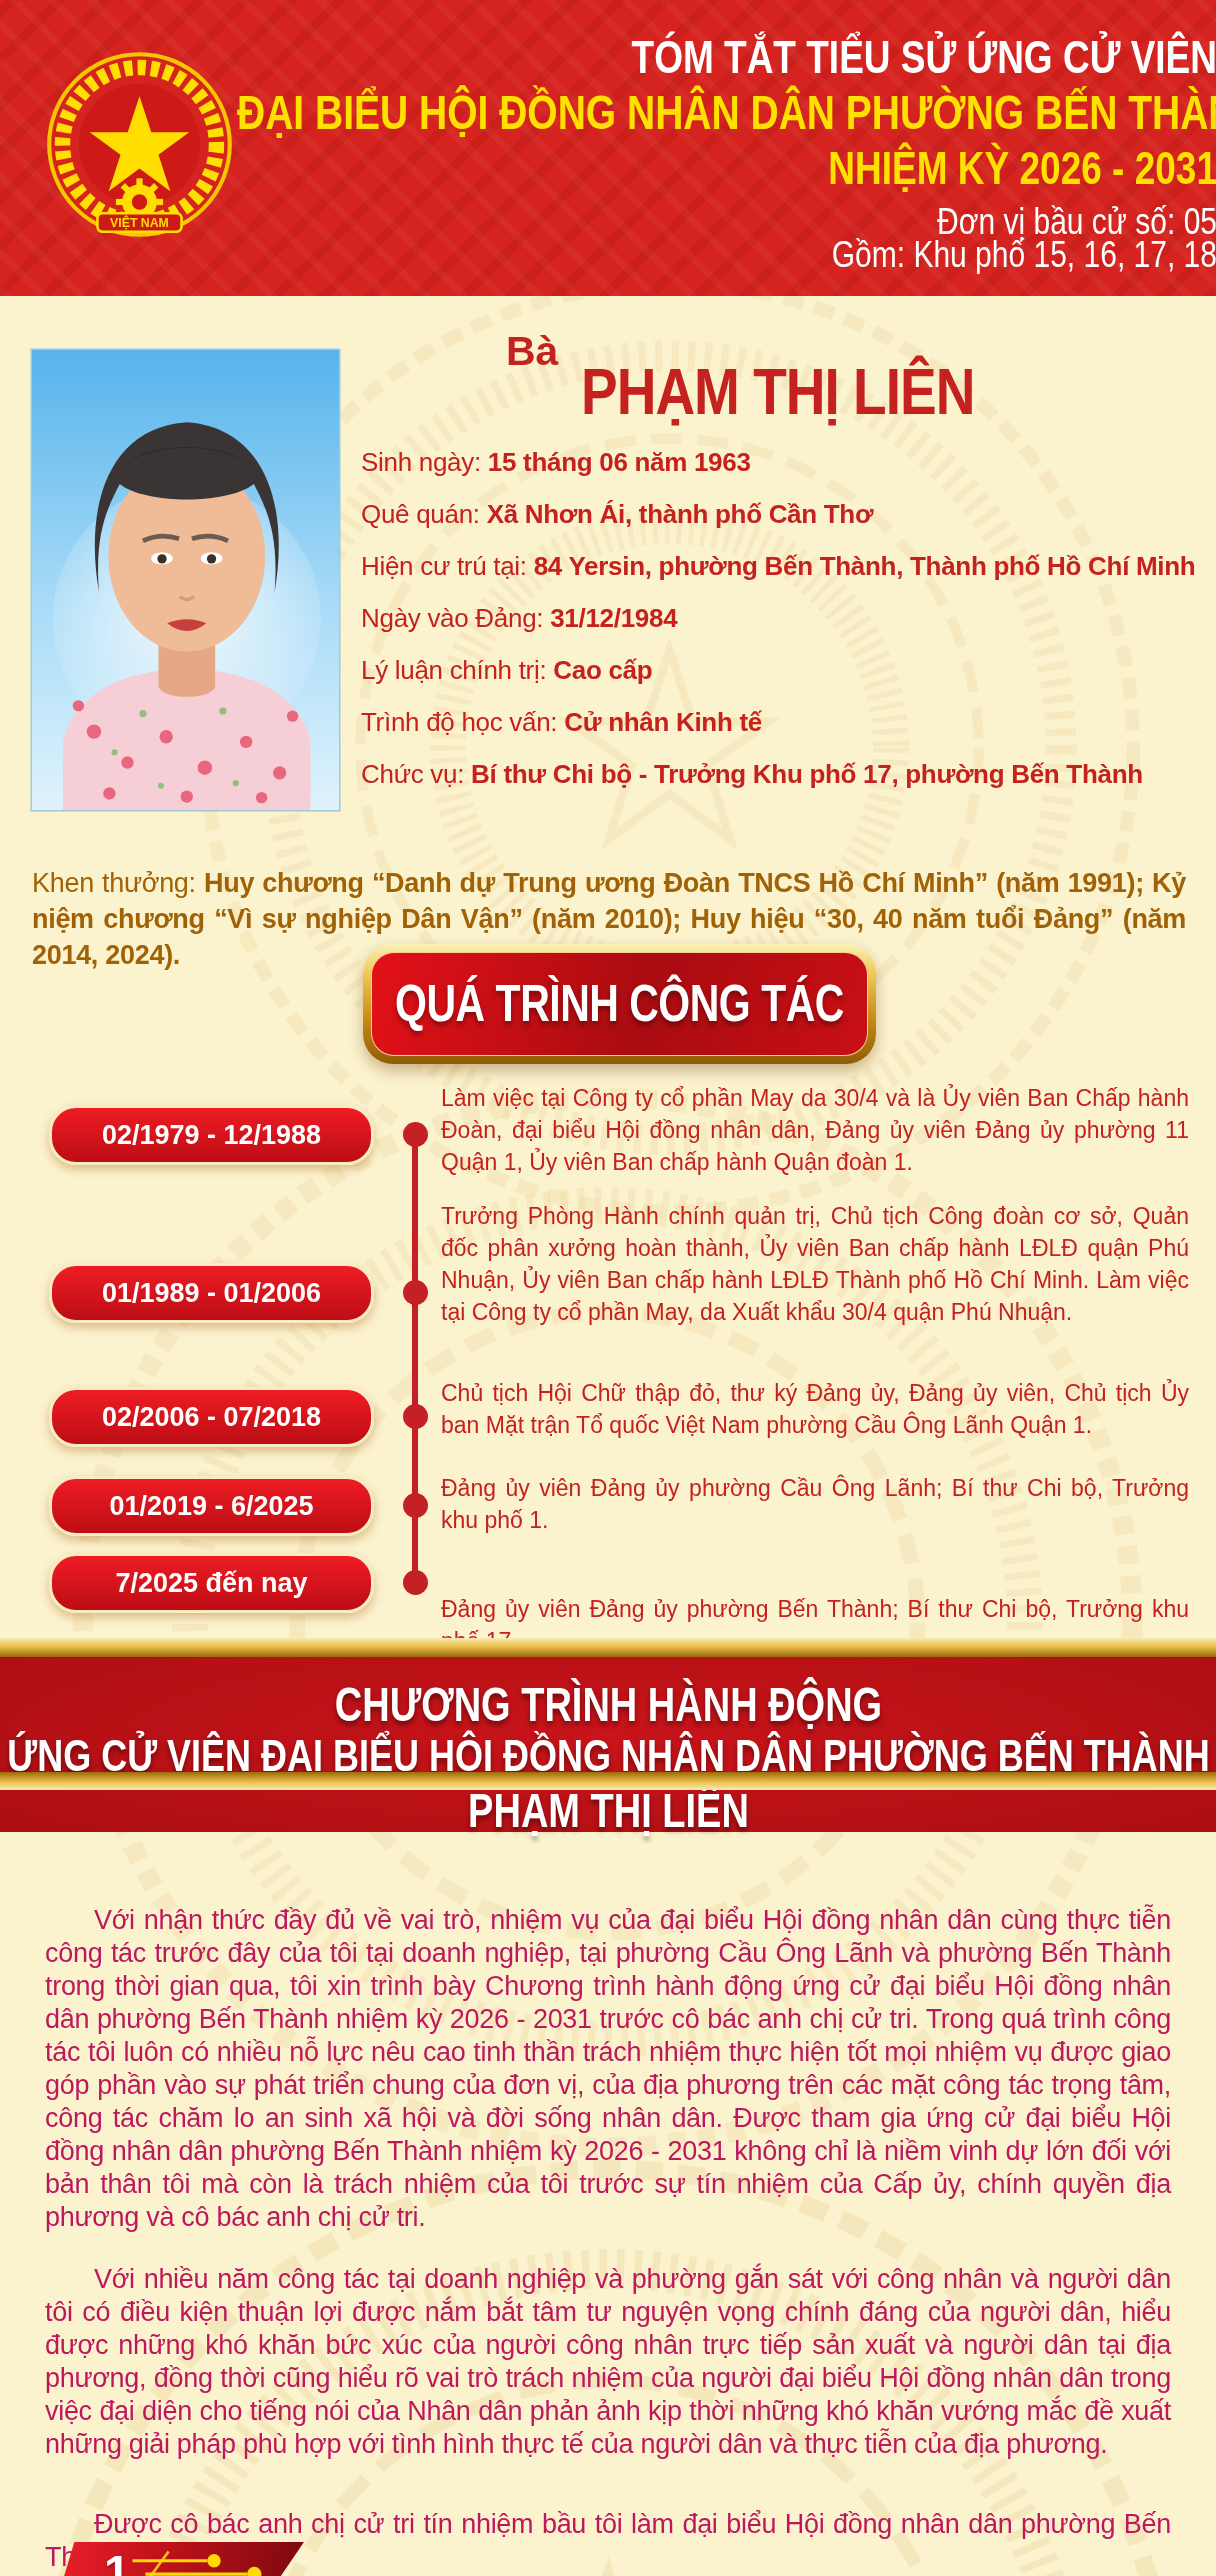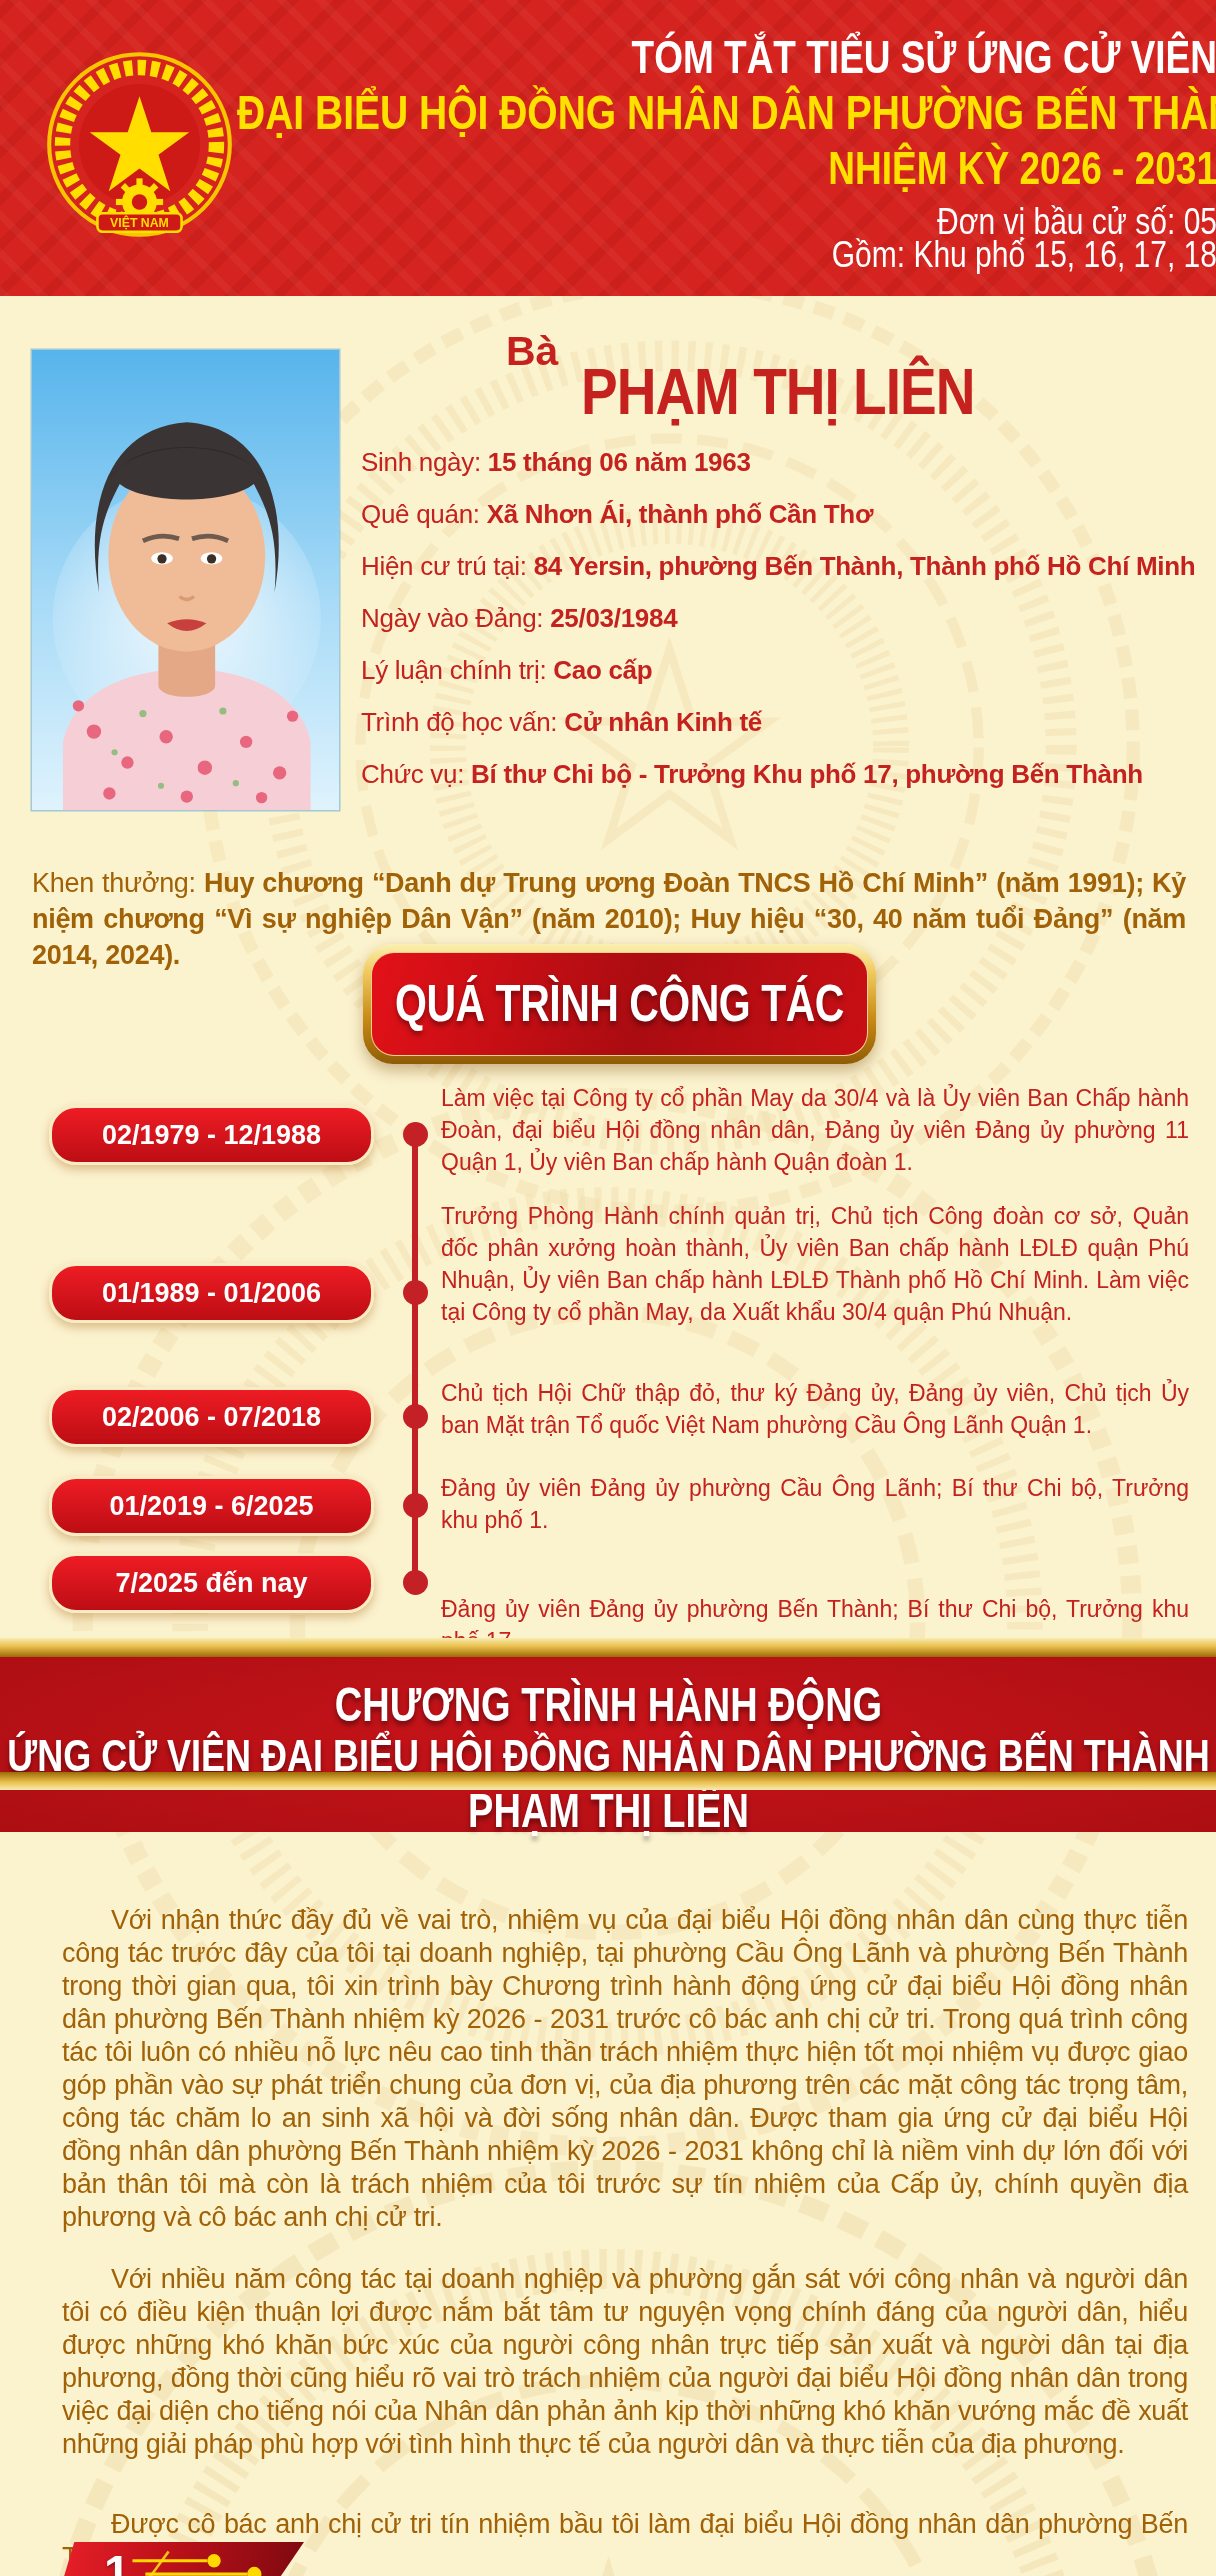--- a/index.html
+++ b/index.html
@@ -68,21 +68,21 @@
   .gb-top{top:0;} .gb-bottom{bottom:0;background:linear-gradient(180deg,#9C6A08 0%,#E9BE4B 55%,#F8ECB0 100%);}
   .banner-red{position:absolute;left:0;top:18.5px;width:100%;height:175px;
       background:radial-gradient(120% 150% at 50% 45%, #C8141A 0%, #A50D11 70%, #8E090D 100%);}
   .b-line{position:absolute;left:0;width:100%;text-align:center;color:#fff;font-weight:bold;white-space:nowrap;
       text-shadow:0 3.1px 5.2px rgba(0,0,0,.4);}
   .bl1{top:27px;font-size:38px;}
   .bl2{top:78px;font-size:36px;}
   .bl3{top:133px;font-size:38px;}
 
   
-  .para{position:absolute;left:62px;width:1126px;font-size:27px;line-height:33px;color:#a16207;
+  .para{position:absolute;left:45px;width:1126px;font-size:27px;line-height:33px;color:#be185d;
         text-align:justify;letter-spacing:-0.3px;z-index:2;}
   .indent{text-indent:49px;}
   .badge{position:absolute;left:57px;width:247px;height:58px;z-index:2;
         clip-path:polygon(7% 0,100% 0,84% 100%,0 100%);
         background:linear-gradient(95deg,#E8202A 0%,#C2121A 40%,#7E0910 100%);}
   .badge .num{position:absolute;left:47px;top:2.1px;font-size:47px;font-weight:bold;color:#fff;
         text-shadow:0 2.1px 3.1px rgba(0,0,0,.35);}
   .badge .pins{position:absolute;right:27px;top:0;width:160px;height:58px;}
 </style>
 </head>
@@ -205,21 +205,21 @@
     <path d="M262,530 q38,-16 76,0 q-38,30 -76,0 Z" fill="#C8403E"></path>
   </svg>
 
   <div class="honorific">Bà</div>
   <div class="cand-name"><span class="stretch">PHẠM THỊ LIÊN</span></div>
 
   <div class="fields">
     <div class="field"><span class="lbl">Sinh ngày: </span><span class="val">15 tháng 06 năm 1963</span></div>
     <div class="field"><span class="lbl">Quê quán: </span><span class="val">Xã Nhơn Ái, thành phố Cần Thơ</span></div>
     <div class="field"><span class="lbl">Hiện cư trú tại: </span><span class="val">84 Yersin, phường Bến Thành, Thành phố Hồ Chí Minh</span></div>
-    <div class="field"><span class="lbl">Ngày vào Đảng: </span><span class="val">25/03/1984</span></div>
+    <div class="field"><span class="lbl">Ngày vào Đảng: </span><span class="val">31/12/1984</span></div>
     <div class="field"><span class="lbl">Lý luận chính trị: </span><span class="val">Cao cấp</span></div>
     <div class="field"><span class="lbl">Trình độ học vấn: </span><span class="val">Cử nhân Kinh tế</span></div>
     <div class="field"><span class="lbl">Chức vụ: </span><span class="val">Bí thư Chi bộ - Trưởng Khu phố 17, phường Bến Thành</span></div>
   </div>
 
   <p class="awards"><span class="lbl">Khen thưởng: </span><span class="val">Huy chương “Danh dự Trung ương Đoàn TNCS Hồ Chí Minh” (năm 1991); Kỷ niệm chương “Vì sự nghiệp Dân Vận” (năm 2010); Huy hiệu “30, 40 năm tuổi Đảng” (năm 2014, 2024).</span></p>
 
   <div class="section-btn">
     <div class="inner">
       <span class="label stretch">QUÁ TRÌNH CÔNG TÁC</span>

